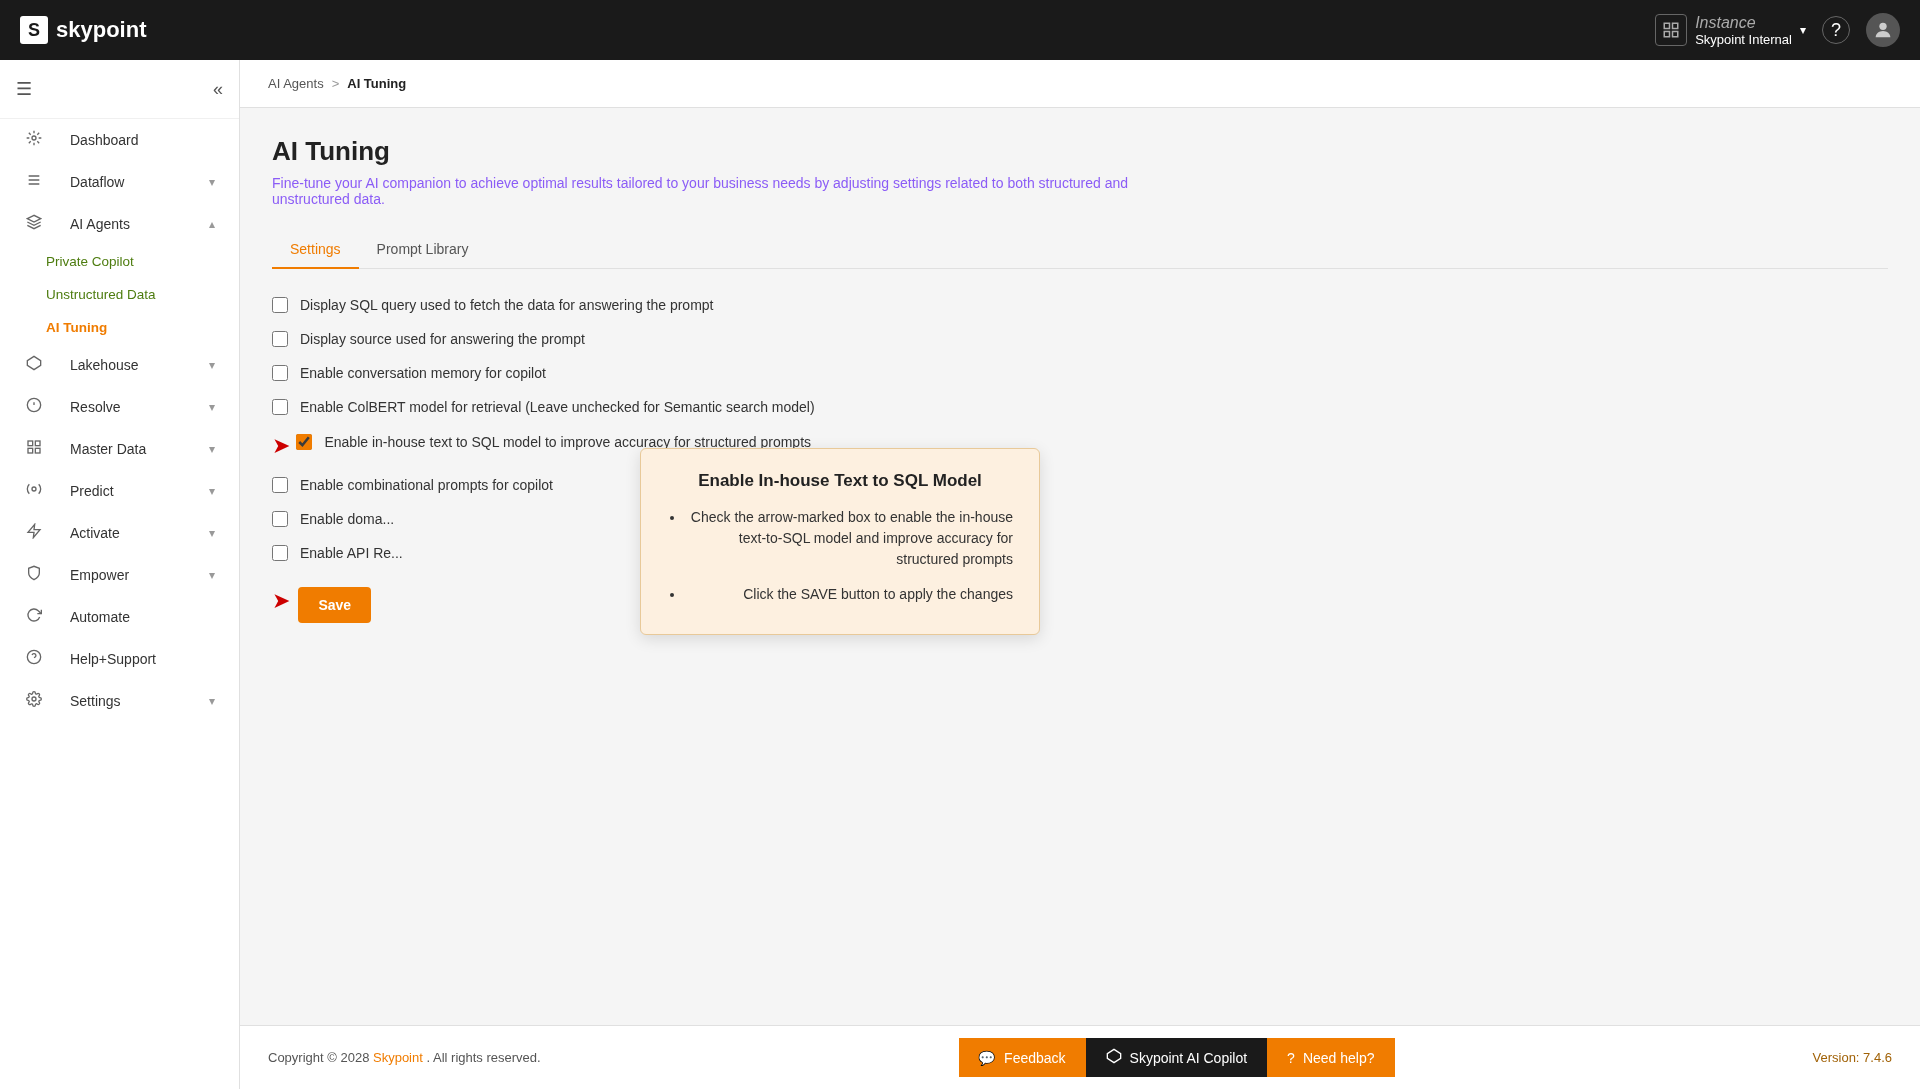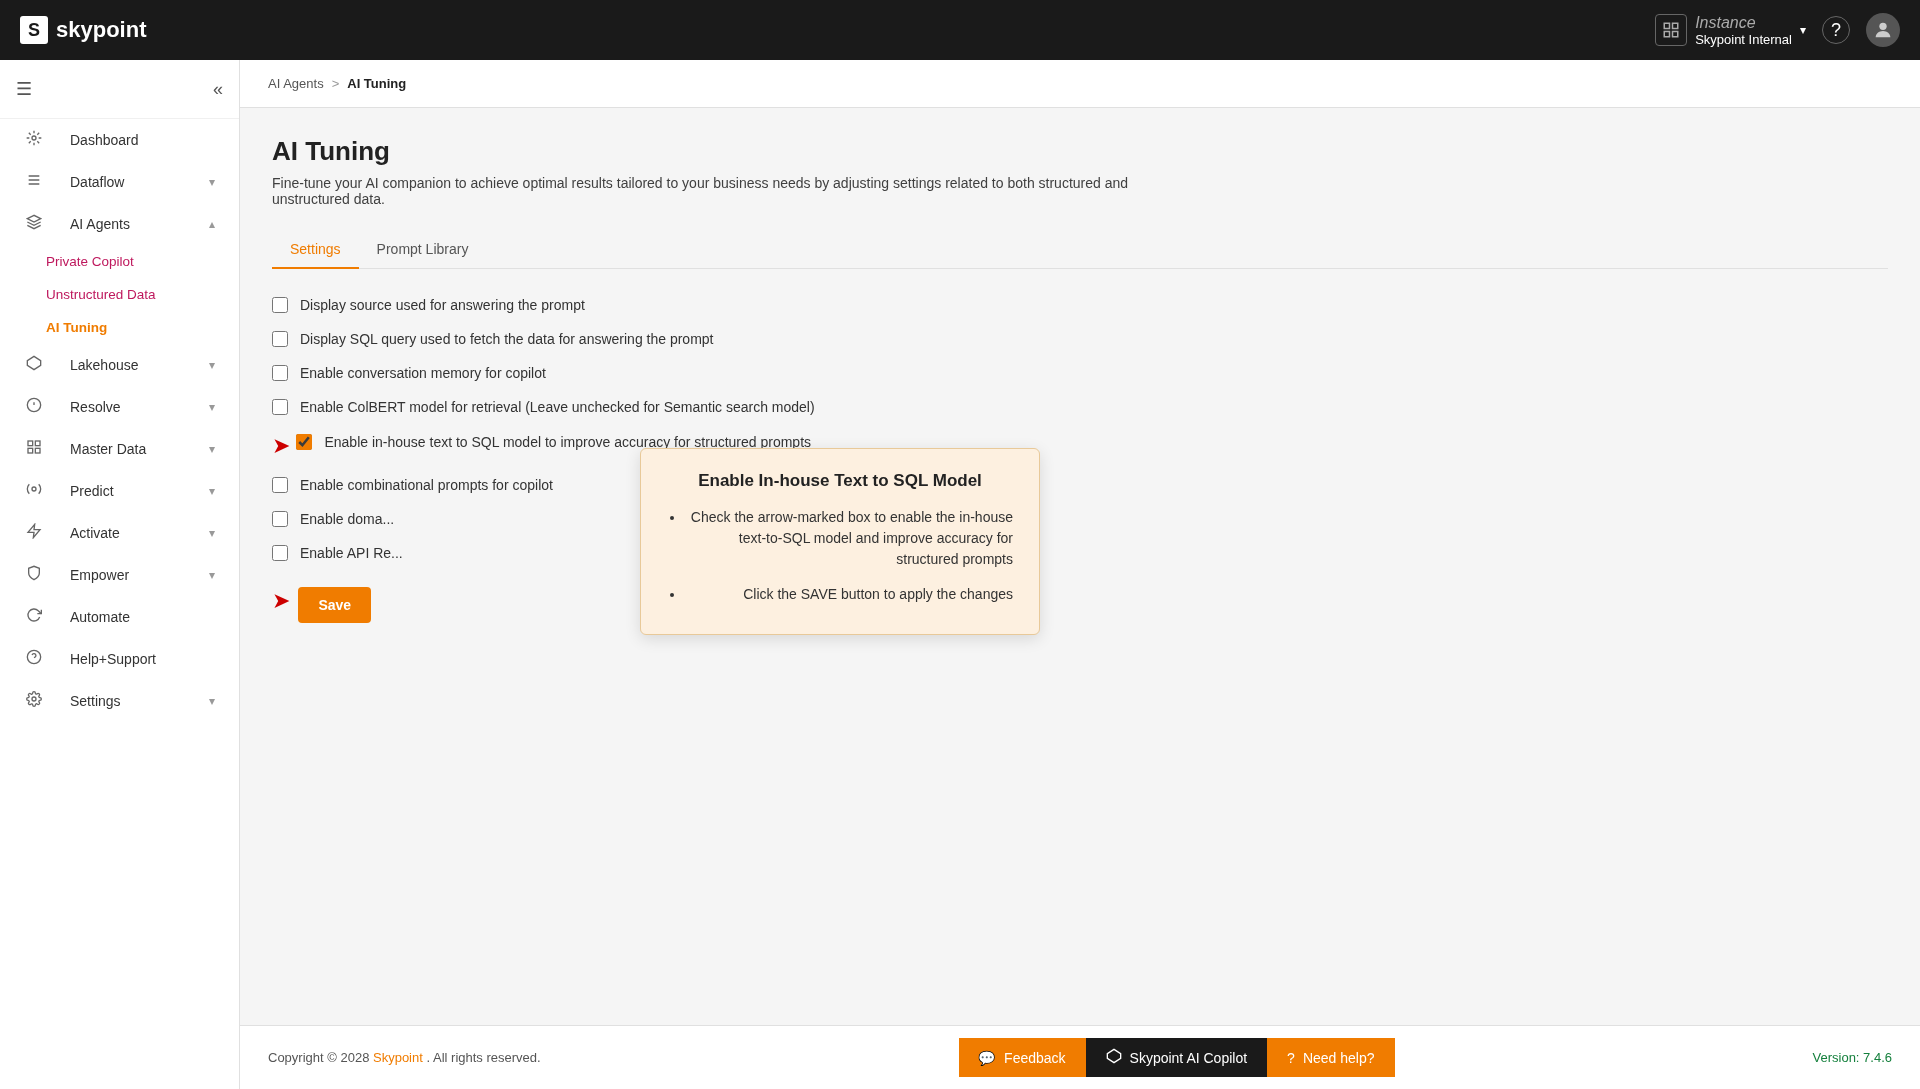--- a/index.html
+++ b/index.html
@@ -55,21 +55,21 @@
       color: #333;
       font-size: 14px;
       position: relative;
     }
     .sidebar-item .item-icon { font-size: 16px; color: #666; width: 20px; text-align: center; }
     .sidebar-item .chevron { margin-left: auto; font-size: 12px; color: #999; }
 
     .sidebar-sub-item {
       padding: 9px 16px 9px 46px;
       font-size: 13.5px;
-      color: #be185d;
+      color: #4d7c0f;
       cursor: pointer;
     }
     .sidebar-sub-item.active-page { color: #f07c00; font-weight: 600; }
 
     
     .content-area {
       flex: 1;
       display: flex;
       flex-direction: column;
       overflow: hidden;
@@ -96,21 +96,21 @@
     }
 
     .page-title {
       font-size: 26px;
       font-weight: 600;
       color: #222;
       margin-bottom: 8px;
     }
     .page-subtitle {
       font-size: 14px;
-      color: #404040;
+      color: #8b5cf6;
       margin-bottom: 24px;
       max-width: 900px;
     }
 
     
     .tabs { display: flex; border-bottom: 1px solid #e0e0e0; margin-bottom: 28px; gap: 0; }
     .tab {
       padding: 10px 18px;
       font-size: 14px;
       cursor: pointer;
@@ -187,21 +187,21 @@
       background: white;
       border-top: 1px solid #e0e0e0;
       padding: 12px 28px;
       display: flex;
       justify-content: space-between;
       align-items: center;
       flex-shrink: 0;
     }
     .copyright { font-size: 13px; color: #555; }
     .copyright a { color: #f07c00; text-decoration: none; }
-    .version-text { font-size: 13px; color: #15803d; }
+    .version-text { font-size: 13px; color: #a16207; }
     .action-btn {
       padding: 10px 20px;
       font-size: 14px;
       font-weight: 500;
       cursor: pointer;
       border: none;
       display: flex;
       align-items: center;
       gap: 8px;
     }
@@ -415,27 +415,27 @@
     <div class="page-content">
       <h1 class="page-title">AI Tuning</h1>
       <p class="page-subtitle">Fine-tune your AI companion to achieve optimal results tailored to your business needs by adjusting settings related to both structured and unstructured data.</p>
 
       <div class="tabs">
         <div class="tab active">Settings</div>
         <div class="tab">Prompt Library</div>
       </div>
 
       <div class="checkbox-row">
+        <input type="checkbox" id="cb2" style="">
+        <label for="cb2">Display SQL query used to fetch the data for answering the prompt</label>
+      </div>
+
+      <div class="checkbox-row">
         <input type="checkbox" id="cb1" style="">
         <label for="cb1">Display source used for answering the prompt</label>
-      </div>
-
-      <div class="checkbox-row">
-        <input type="checkbox" id="cb2" style="">
-        <label for="cb2">Display SQL query used to fetch the data for answering the prompt</label>
       </div>
 
       <div class="checkbox-row">
         <input type="checkbox" id="cb3" style="">
         <label for="cb3">Enable conversation memory for copilot</label>
       </div>
 
       <div class="checkbox-row">
         <input type="checkbox" id="cb4" style="">
         <label for="cb4">Enable ColBERT model for retrieval (Leave unchecked for Semantic search model)</label>

